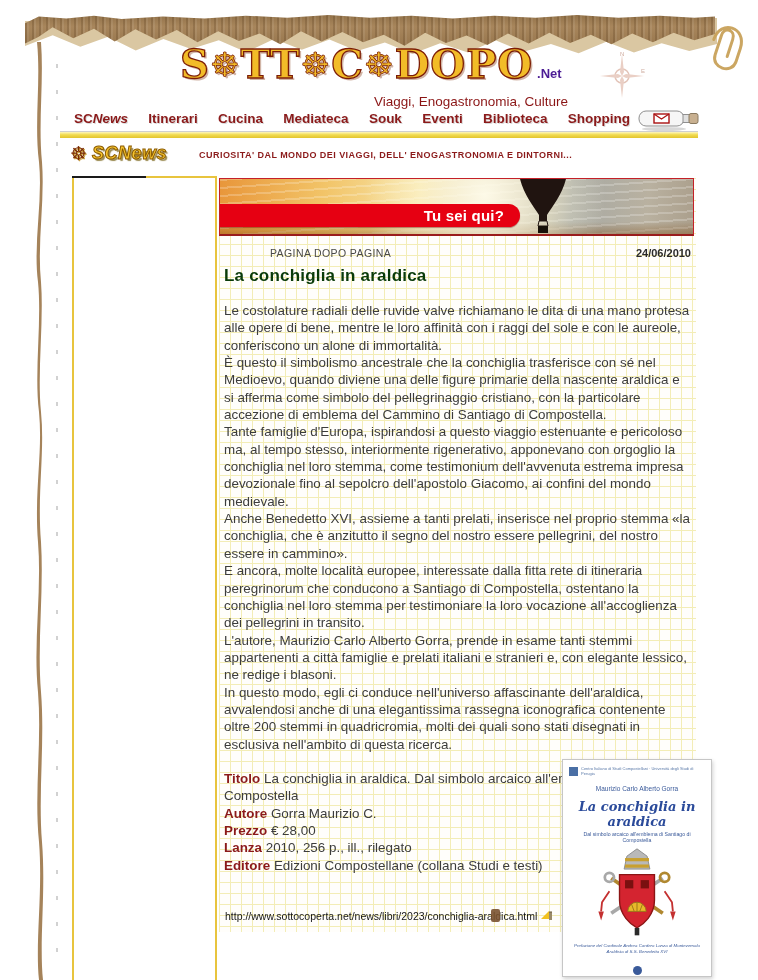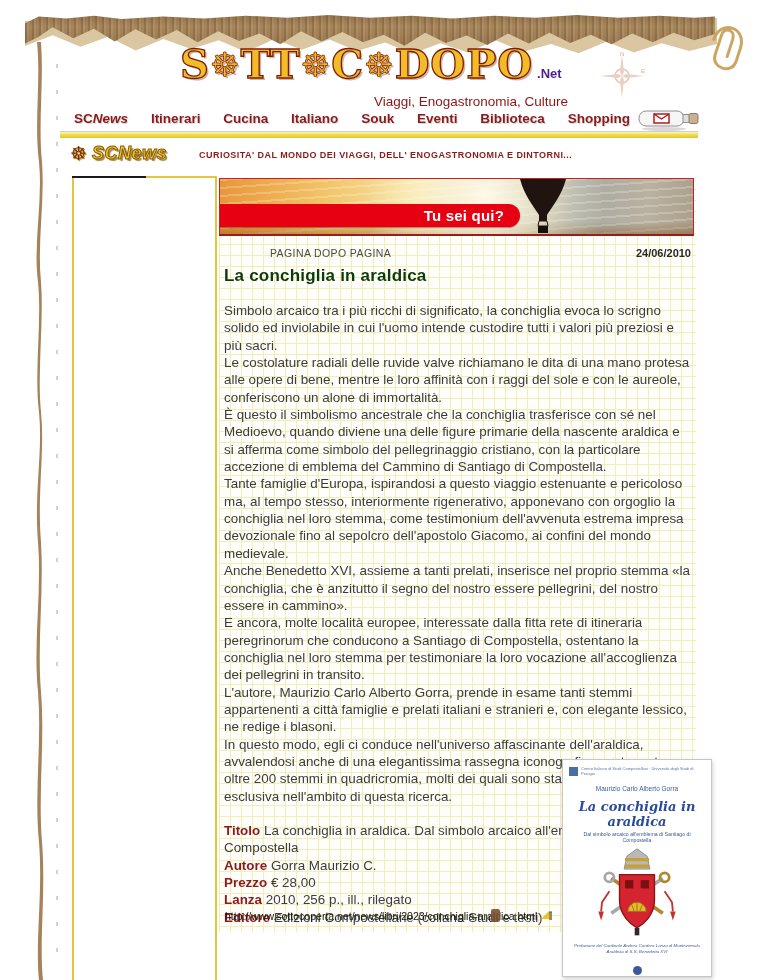--- a/index.html
+++ b/index.html
@@ -126,21 +126,21 @@
   <circle cx="22" cy="26" r="7" fill="none" stroke="#d9b0a0" stroke-width="1.5"></circle>
   <path d="M22,4 L24,22 L22,26 L20,22 Z M44,26 L26,28 L22,26 L26,24 Z M22,48 L20,30 L22,26 L24,30 Z M0,26 L18,24 L22,26 L18,28 Z" fill="#e3c0b2"></path>
   <text x="20" y="6" font-size="6" fill="#c09080">N</text>
   <text x="41" y="23" font-size="6" fill="#c09080">E</text>
 </svg>
 
 <nav class="abs navbar">
   <span class="nav-item"><span>SC</span><span class="nav-news">News</span></span>
   <span class="nav-item">Itinerari</span>
   <span class="nav-item">Cucina</span>
-  <span class="nav-item">Italiano</span>
+  <span class="nav-item">Mediateca</span>
   <span class="nav-item">Souk</span>
   <span class="nav-item">Eventi</span>
   <span class="nav-item">Biblioteca</span>
   <span class="nav-item">Shopping</span>
 </nav>
 <svg class="abs bottle" viewBox="0 0 62 26">
   <ellipse cx="26" cy="23" rx="22" ry="2" fill="#d8d8d8"></ellipse>
   <rect x="1" y="5" width="45" height="15" rx="7" fill="#f6f6f6" stroke="#909090"></rect>
   <rect x="45" y="8.5" width="7" height="8" fill="#e0e0e0" stroke="#909090"></rect>
   <rect x="51" y="7.5" width="9" height="10" rx="2" fill="#c8b090" stroke="#8a7a60"></rect>
@@ -173,21 +173,20 @@
   </div>
 
   <div class="kicker-row">
     <span class="kicker">PAGINA DOPO PAGINA</span>
     <span class="date">24/06/2010</span>
   </div>
 
   <h1 class="article-title">La conchiglia in araldica</h1>
 
   <div class="body-text">
-    <p>Simbolo arcaico tra i più ricchi di significato, la conchiglia evoca lo scrigno solido ed inviolabile in cui l'uomo intende custodire tutti i valori più preziosi e più sacri.</p>
     <p>Le costolature radiali delle ruvide valve richiamano le dita di una mano protesa alle opere di bene, mentre le loro affinità con i raggi del sole e con le aureole, conferiscono un alone di immortalità.</p>
     <p>È questo il simbolismo ancestrale che la conchiglia trasferisce con sé nel Medioevo, quando diviene una delle figure primarie della nascente araldica e si afferma come simbolo del pellegrinaggio cristiano, con la particolare accezione di emblema del Cammino di Santiago di Compostella.</p>
     <p>Tante famiglie d'Europa, ispirandosi a questo viaggio estenuante e pericoloso ma, al tempo stesso, interiormente rigenerativo, apponevano con orgoglio la conchiglia nel loro stemma, come testimonium dell'avvenuta estrema impresa devozionale fino al sepolcro dell'apostolo Giacomo, ai confini del mondo medievale.</p>
     <p>Anche Benedetto XVI, assieme a tanti prelati, inserisce nel proprio stemma «la conchiglia, che è anzitutto il segno del nostro essere pellegrini, del nostro essere in cammino».</p>
     <p>E ancora, molte località europee, interessate dalla fitta rete di itineraria peregrinorum che conducono a Santiago di Compostella, ostentano la conchiglia nel loro stemma per testimoniare la loro vocazione all'accoglienza dei pellegrini in transito.</p>
     <p>L'autore, Maurizio Carlo Alberto Gorra, prende in esame tanti stemmi appartenenti a città famiglie e prelati italiani e stranieri e, con elegante lessico, ne redige i blasoni.</p>
     <p>In questo modo, egli ci conduce nell'universo affascinante dell'araldica, avvalendosi anche di una elegantissima rassegna iconografica contenente oltre 200 stemmi in quadricromia, molti dei quali sono stati disegnati in esclusiva nell'ambito di questa ricerca.</p>
   </div>
 
   <div class="book-info">

